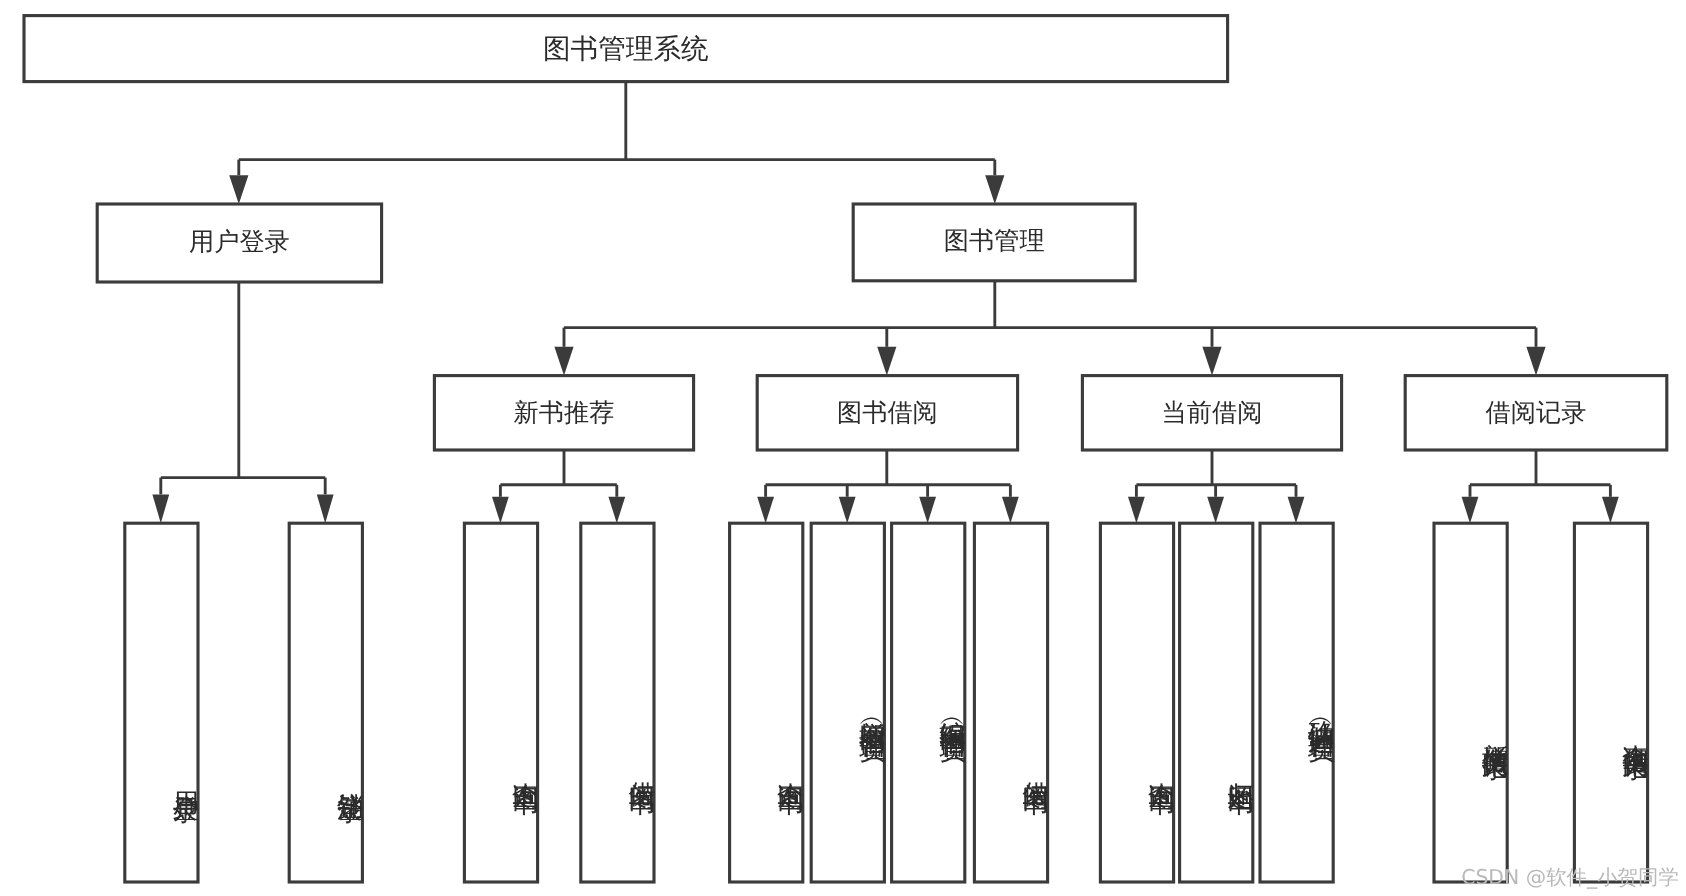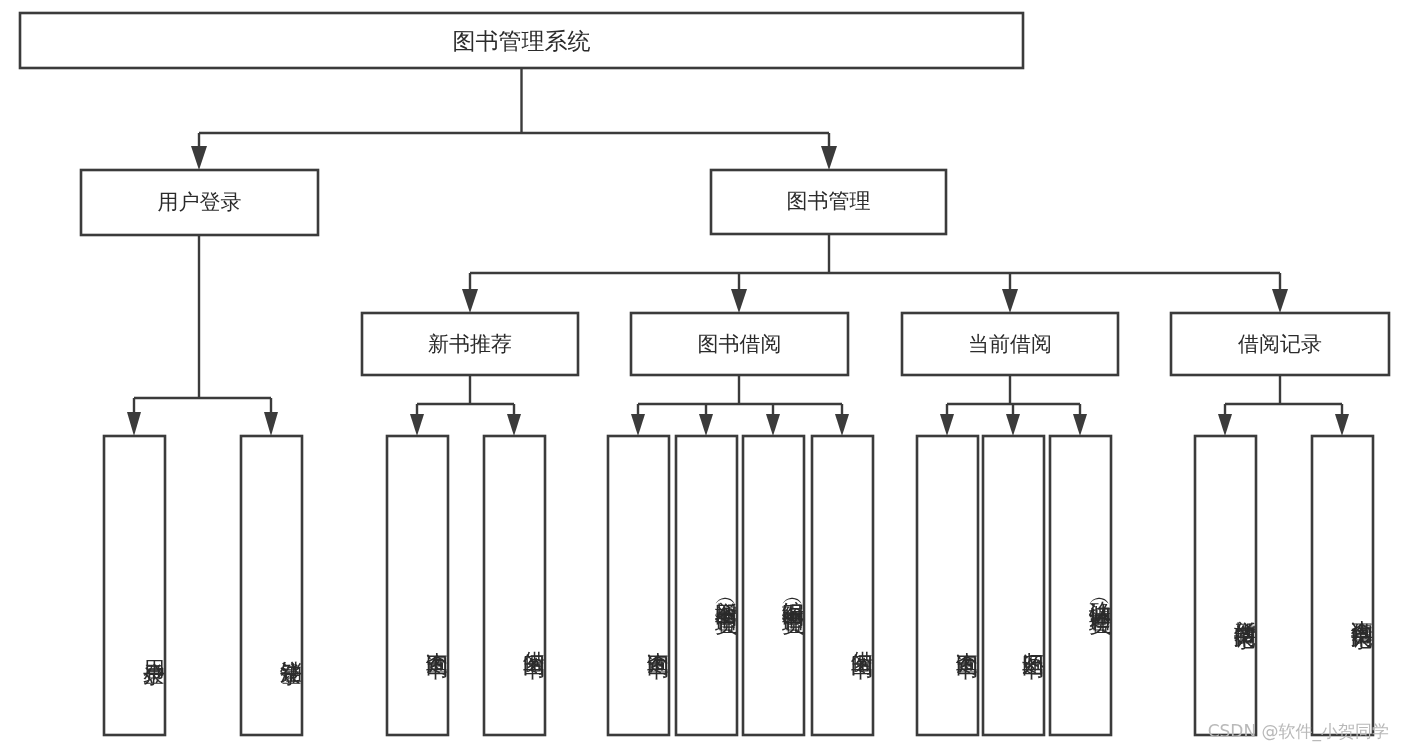--- a/index.html
+++ b/index.html
@@ -59,21 +59,21 @@
     line-height: 1;
     display: flex;
     align-items: flex-start;
     justify-content: center;
     text-align: center;
     white-space: nowrap;
     pointer-events: none;
   }
   .watermark {
     position: absolute;
-    right: 16px;
+    right: 6px;
     bottom: 4px;
     font-family: "DejaVu Sans", "Liberation Sans", sans-serif;
     font-size: 17px;
     color: #b9b9b9;
     white-space: nowrap;
   }
 </style>
 </head>
 <body>
 

